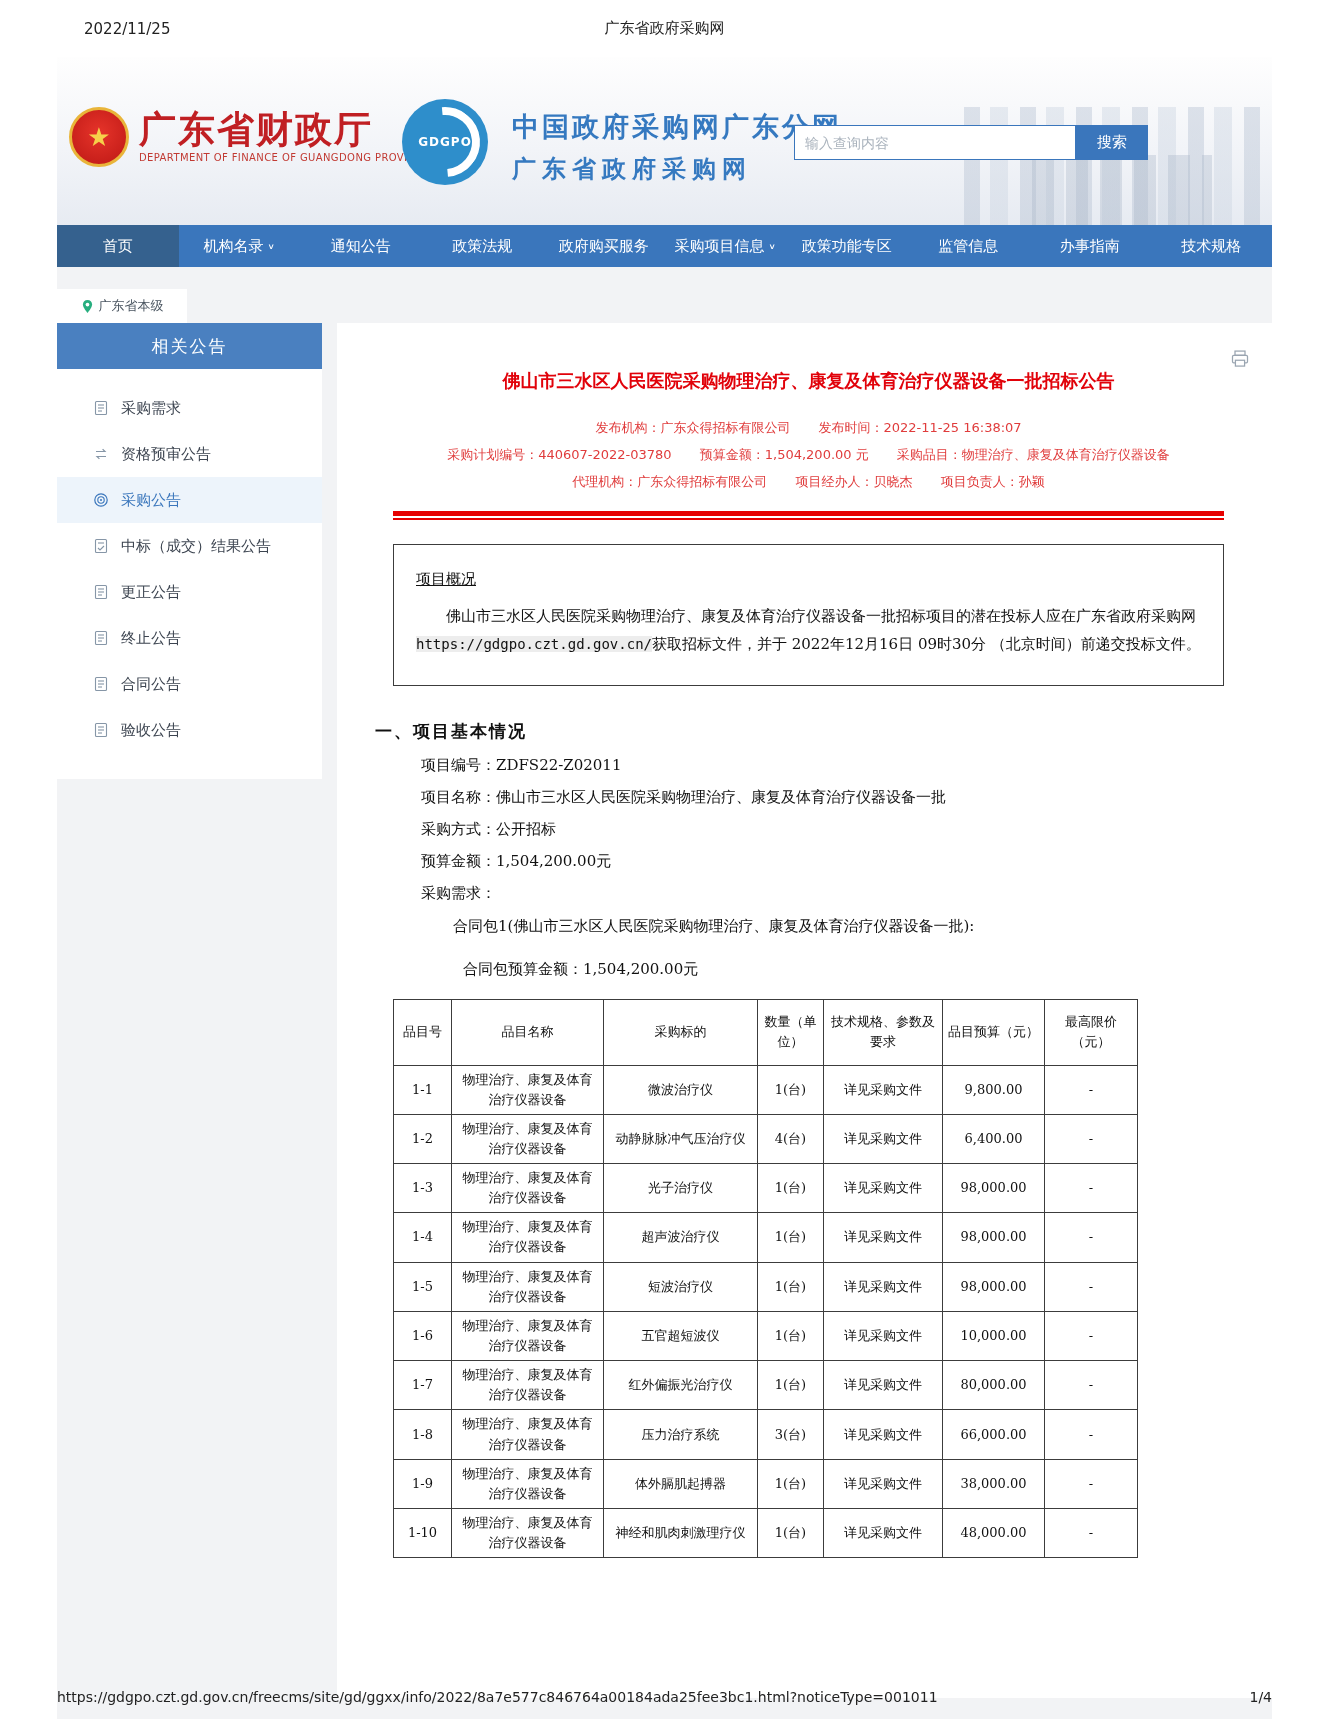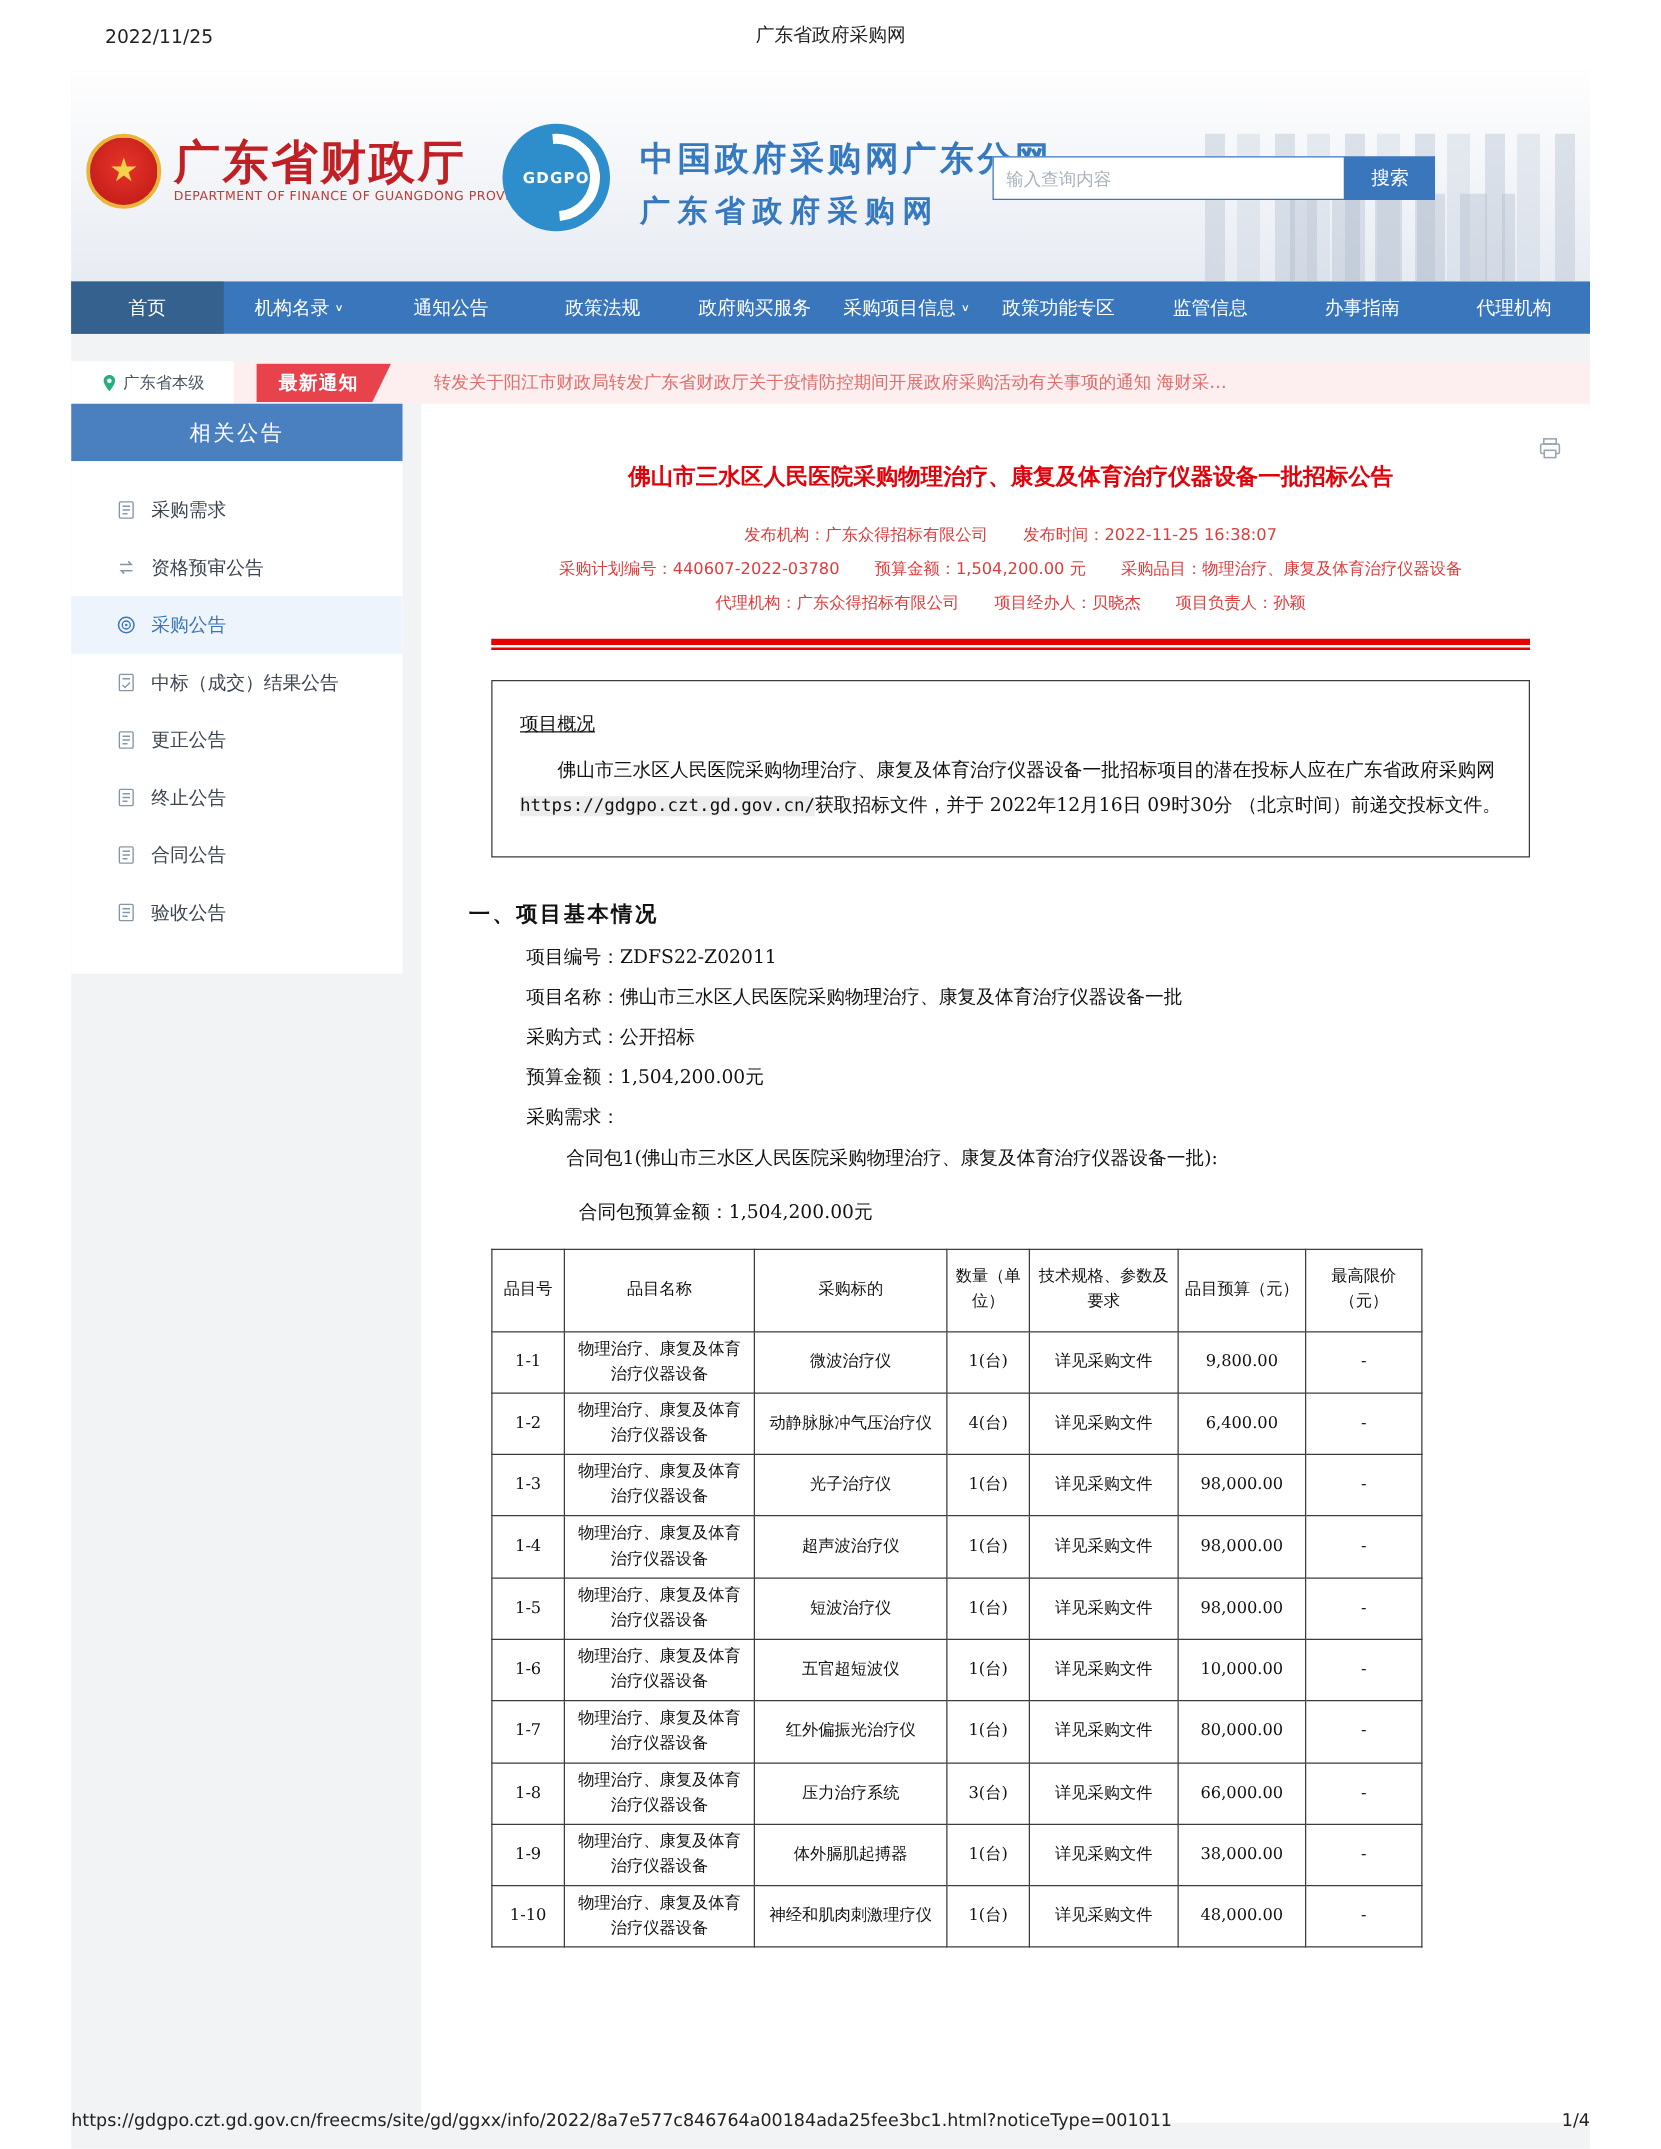--- a/index.html
+++ b/index.html
@@ -156,35 +156,31 @@
     <div class="nav-item">
         <span>政策功能专区</span>
       </div>
     <div class="nav-item">
         <span>监管信息</span>
       </div>
     <div class="nav-item">
         <span>办事指南</span>
       </div>
     <div class="nav-item">
-        <span>代理机构</span>
+        <span>技术规格</span>
       </div>
   </div>
 
   <div class="notice-row">
     <div class="location-box">
       <svg width="13" height="15" viewBox="0 0 24 26">
           <path d="M12 1C7 1 3.5 4.8 3.5 9.5 3.5 15.5 12 25 12 25s8.5-9.5 8.5-15.5C20.5 4.8 17 1 12 1z" fill="#27ae7f"></path>
           <circle cx="12" cy="9.5" r="3.4" fill="#fff"></circle>
         </svg>
       <span>广东省本级</span>
-    </div>
-    <div class="notice-strip">
-      <span class="notice-badge">最新通知</span>
-      <span class="notice-text">转发关于阳江市财政局转发广东省财政厅关于疫情防控期间开展政府采购活动有关事项的通知 海财采…</span>
     </div>
   </div>
 
 
   <div class="content-row">
     <div class="sidebar">
       <div class="sidebar-header">相关公告</div>
       <div class="sidebar-list">
         <div class="side-item">
           <span class="sicon">

